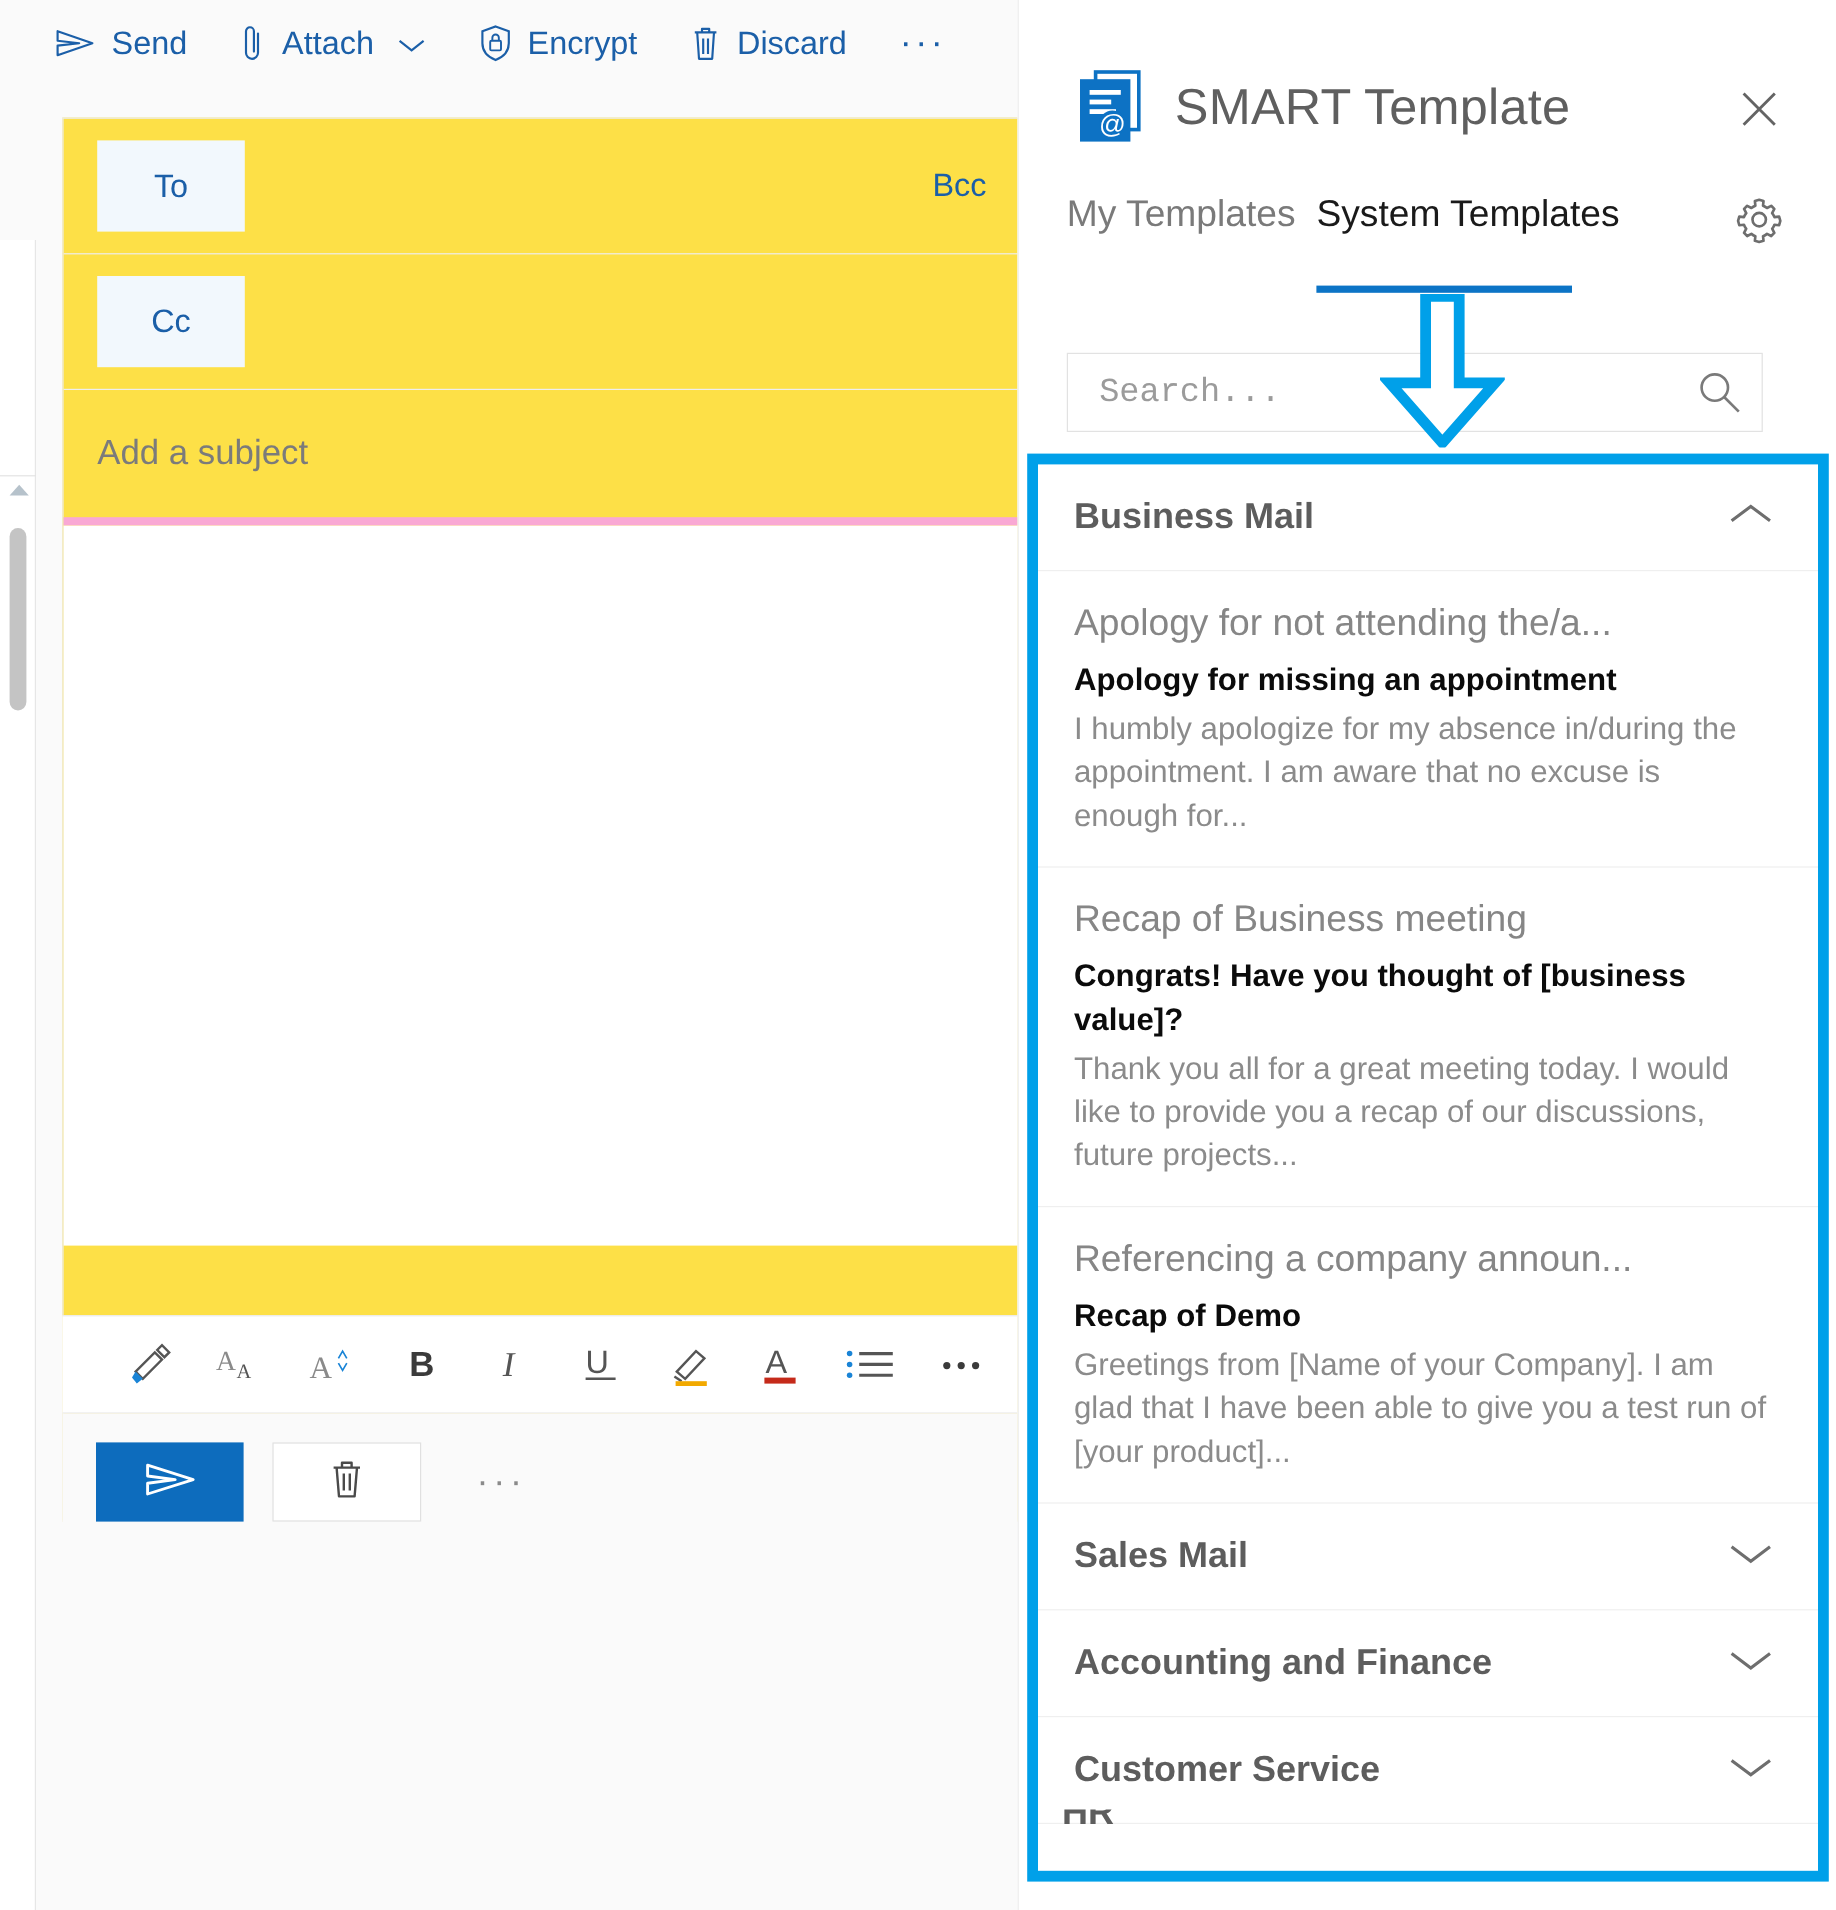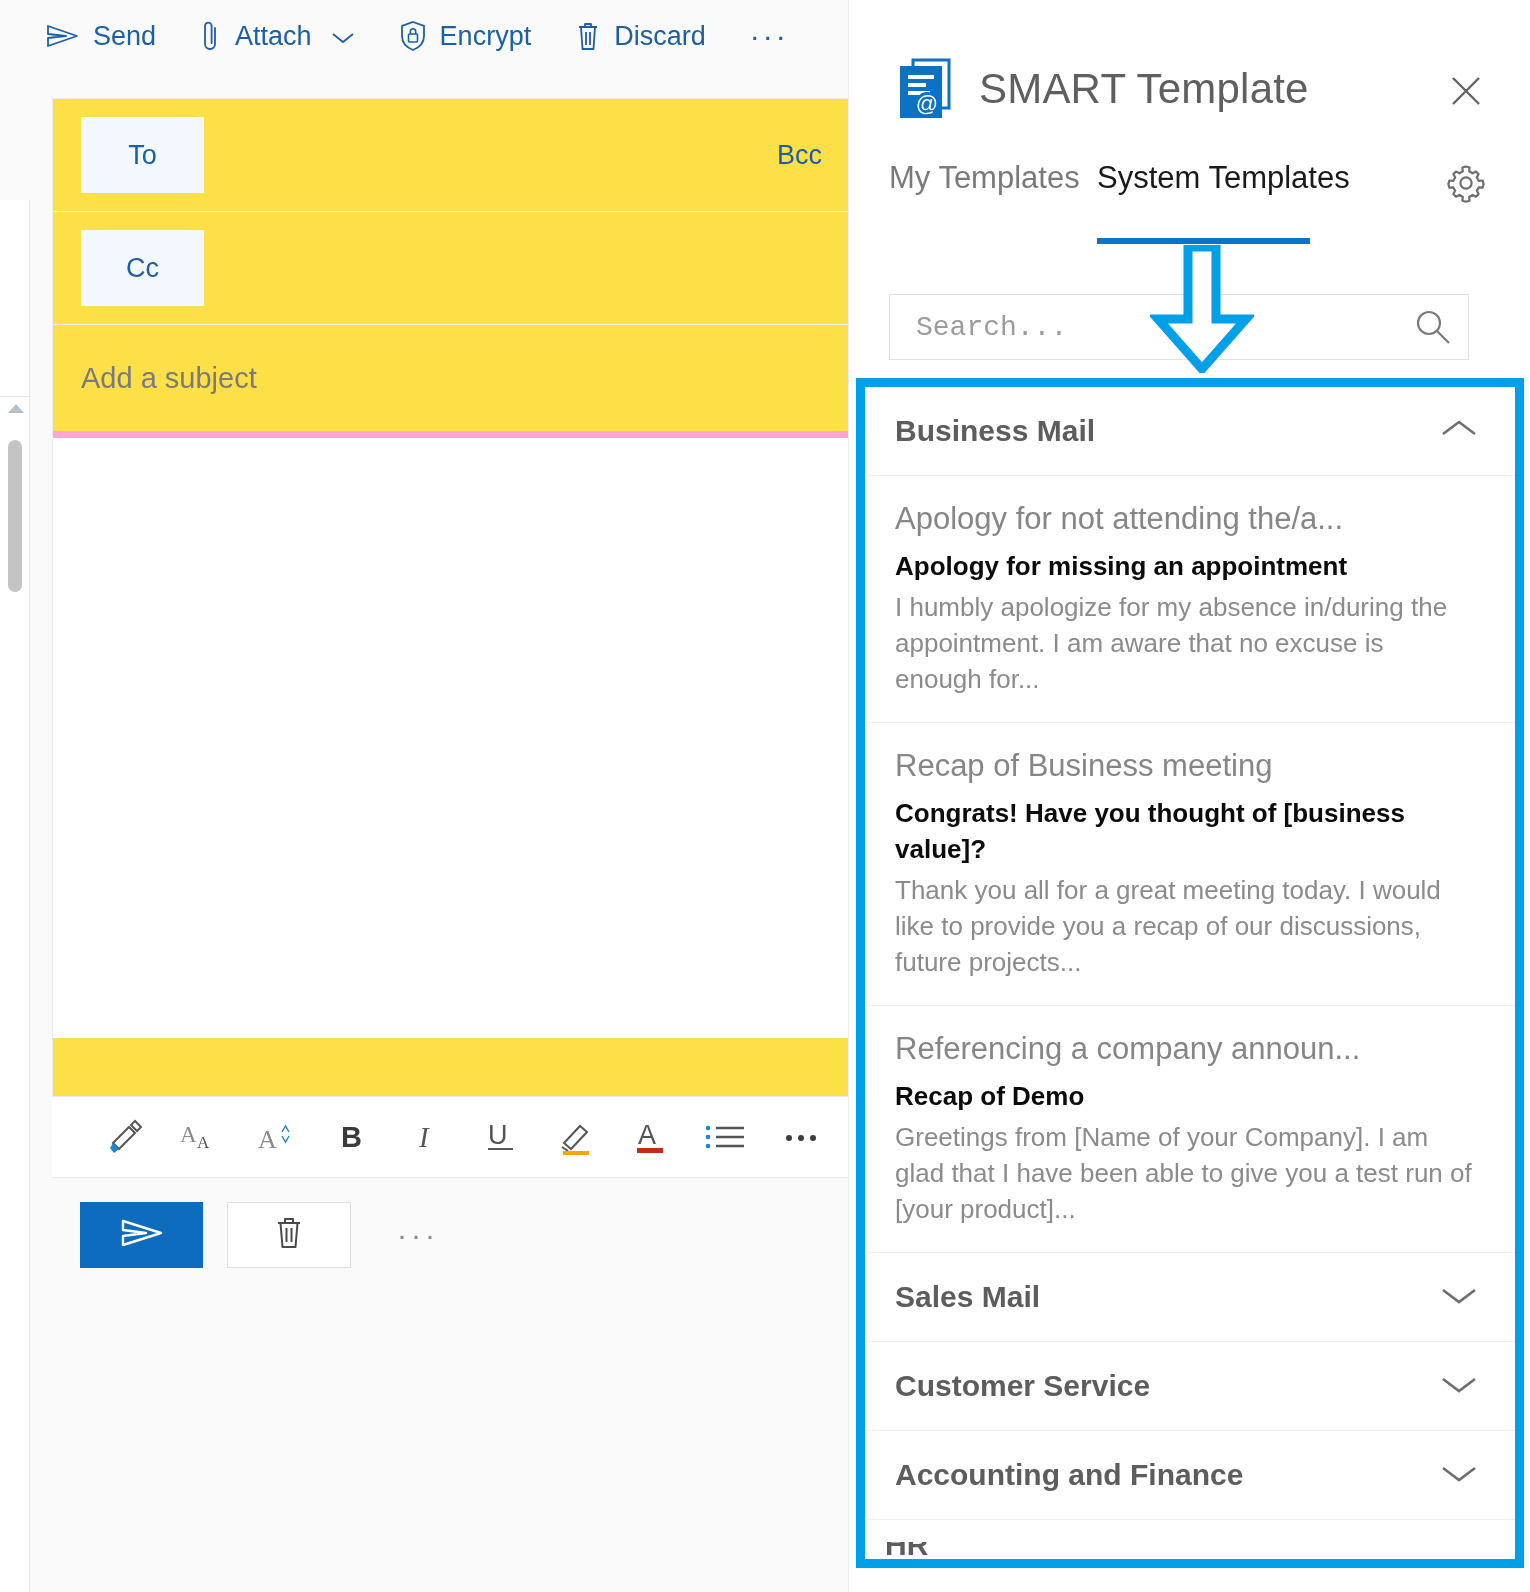--- a/index.html
+++ b/index.html
@@ -189,21 +189,21 @@
   .tmplPreview{ font-size:26px; color:#8b8b8b; font-weight:400; line-height:1.38; margin-top:6px; }
 
   
   .annotArrow{
     position:absolute; left:1150px; top:245px; width:104px; height:128px;
     pointer-events:none;
   }
 
   
   .cutRow{
-    position:absolute; left:855px; top:1542px; width:660px; height:17px;
+    position:absolute; left:855px; top:1508px; width:660px; height:17px;
     overflow:hidden;
     text-align:center;
   }
   .cutRow .catName{
     font-size:30px; color:#5d5d5d; font-weight:700;
     position:absolute; left:30px; top:-14px;
   }
 </style>
 </head>
 <body>
@@ -445,27 +445,27 @@
             <div class="tmplSubject">Recap of Demo</div>
             <div class="tmplPreview">Greetings from [Name of your Company]. I am glad that I have been able to give you a test run of [your product]...</div>
           </div>
           <div class="catRow">
             <span class="catName">Sales Mail</span>
             <span><svg width="40" height="24" viewBox="0 0 40 24">
                 <path d="M4 7 L20 19 L36 7" fill="none" stroke="#6e6e6e" stroke-width="2.6"></path>
               </svg></span>
           </div>
           <div class="catRow">
-            <span class="catName">Customer Service</span>
+            <span class="catName">Accounting and Finance</span>
             <span><svg width="40" height="24" viewBox="0 0 40 24">
                 <path d="M4 7 L20 19 L36 7" fill="none" stroke="#6e6e6e" stroke-width="2.6"></path>
               </svg></span>
           </div>
           <div class="catRow">
-            <span class="catName">Accounting and Finance</span>
+            <span class="catName">Customer Service</span>
             <span><svg width="40" height="24" viewBox="0 0 40 24">
                 <path d="M4 7 L20 19 L36 7" fill="none" stroke="#6e6e6e" stroke-width="2.6"></path>
               </svg></span>
           </div>
           <div class="catRow"></div>
         </div>
     </div>
 
   </div>
 

